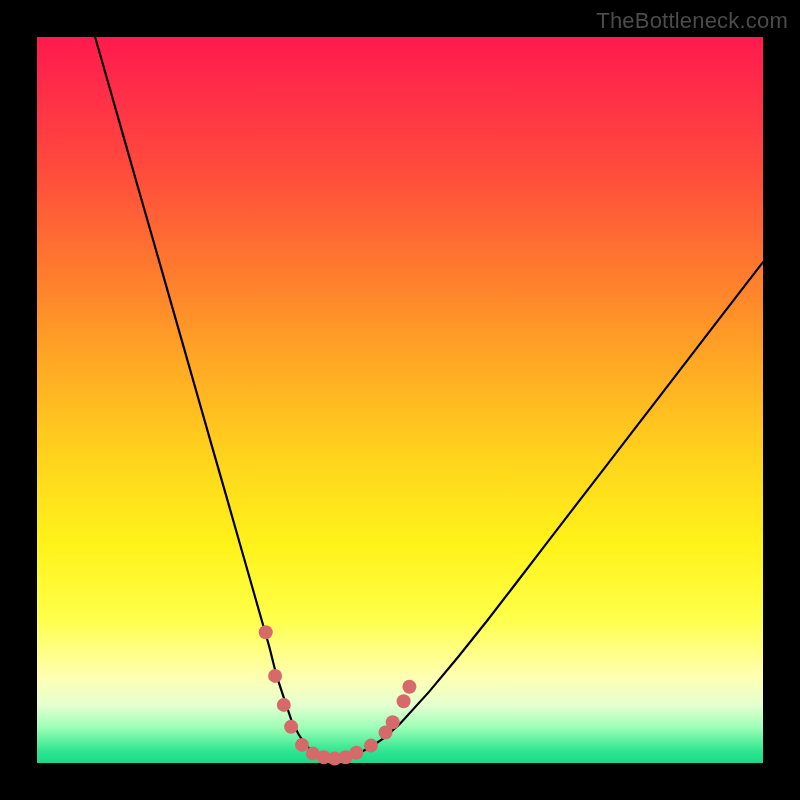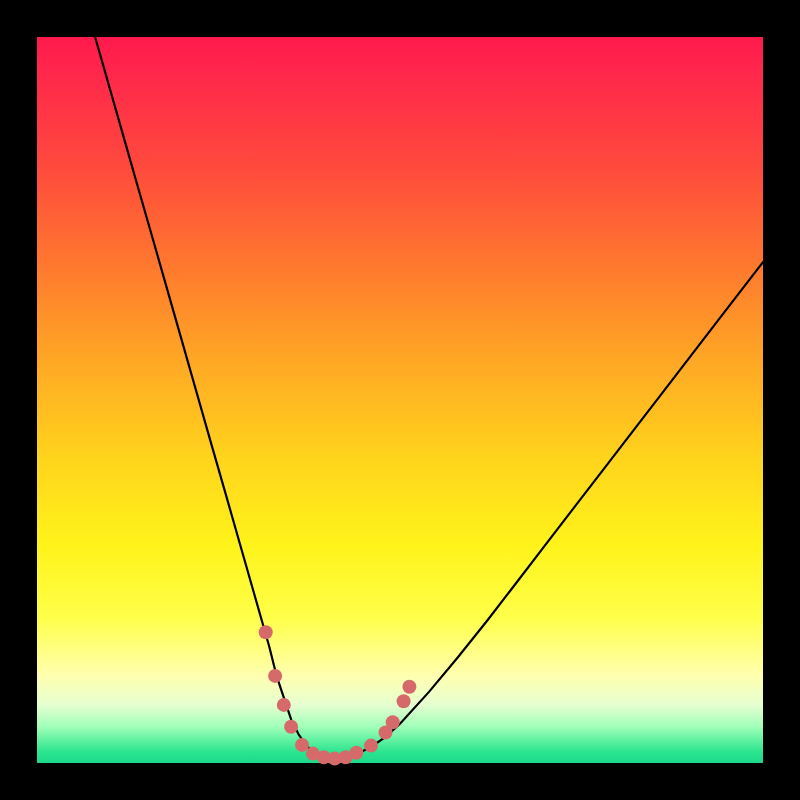--- a/index.html
+++ b/index.html
@@ -46,20 +46,21 @@
   .curve-svg {
     position: absolute;
     left: 0; top: 0;
     width: 100%; height: 100%;
     overflow: visible;
   }
 </style>
 </head>
 <body>
 <div class="container">
+  <div class="watermark">TheBottleneck.com</div>
   <div class="plot-frame">
     <div class="gradient-fill"></div>
     <svg class="curve-svg" viewBox="0 0 726 726" preserveAspectRatio="none">
       <path id="main-curve" fill="none" stroke="#000000" stroke-width="2.2" stroke-linecap="round" d="M58.1,0.0 L72.6,50.8 L87.1,101.6 L101.6,152.5 L116.2,203.3 L130.7,254.1 L145.2,304.9 L159.7,355.7 L174.2,406.6 L188.8,457.4 L203.3,508.2 L217.8,559.0 L232.3,609.8 L239.6,638.9 L246.8,660.7 L254.1,682.4 L261.4,697.0 L268.6,707.9 L275.9,715.1 L283.1,718.7 L290.4,721.6 L297.7,721.6 L304.9,720.9 L319.4,717.3 L334.0,710.0 L348.5,699.9 L363.0,686.8 L392.0,654.9 L421.1,620.0 L450.1,583.7 L479.2,546.0 L508.2,508.2 L537.2,470.4 L566.3,432.7 L595.3,394.9 L624.4,357.2 L653.4,319.4 L682.4,281.7 L711.5,243.9 L726.0,225.1"></path>
       <g id="markers">
           <circle cx="228.7" cy="595.3" r="7" fill="#d66a6a"></circle>
           <circle cx="238.1" cy="638.9" r="7" fill="#d66a6a"></circle>
           <circle cx="246.8" cy="667.9" r="7" fill="#d66a6a"></circle>
           <circle cx="254.1" cy="689.7" r="7" fill="#d66a6a"></circle>
           <circle cx="265.0" cy="707.9" r="7" fill="#d66a6a"></circle>

